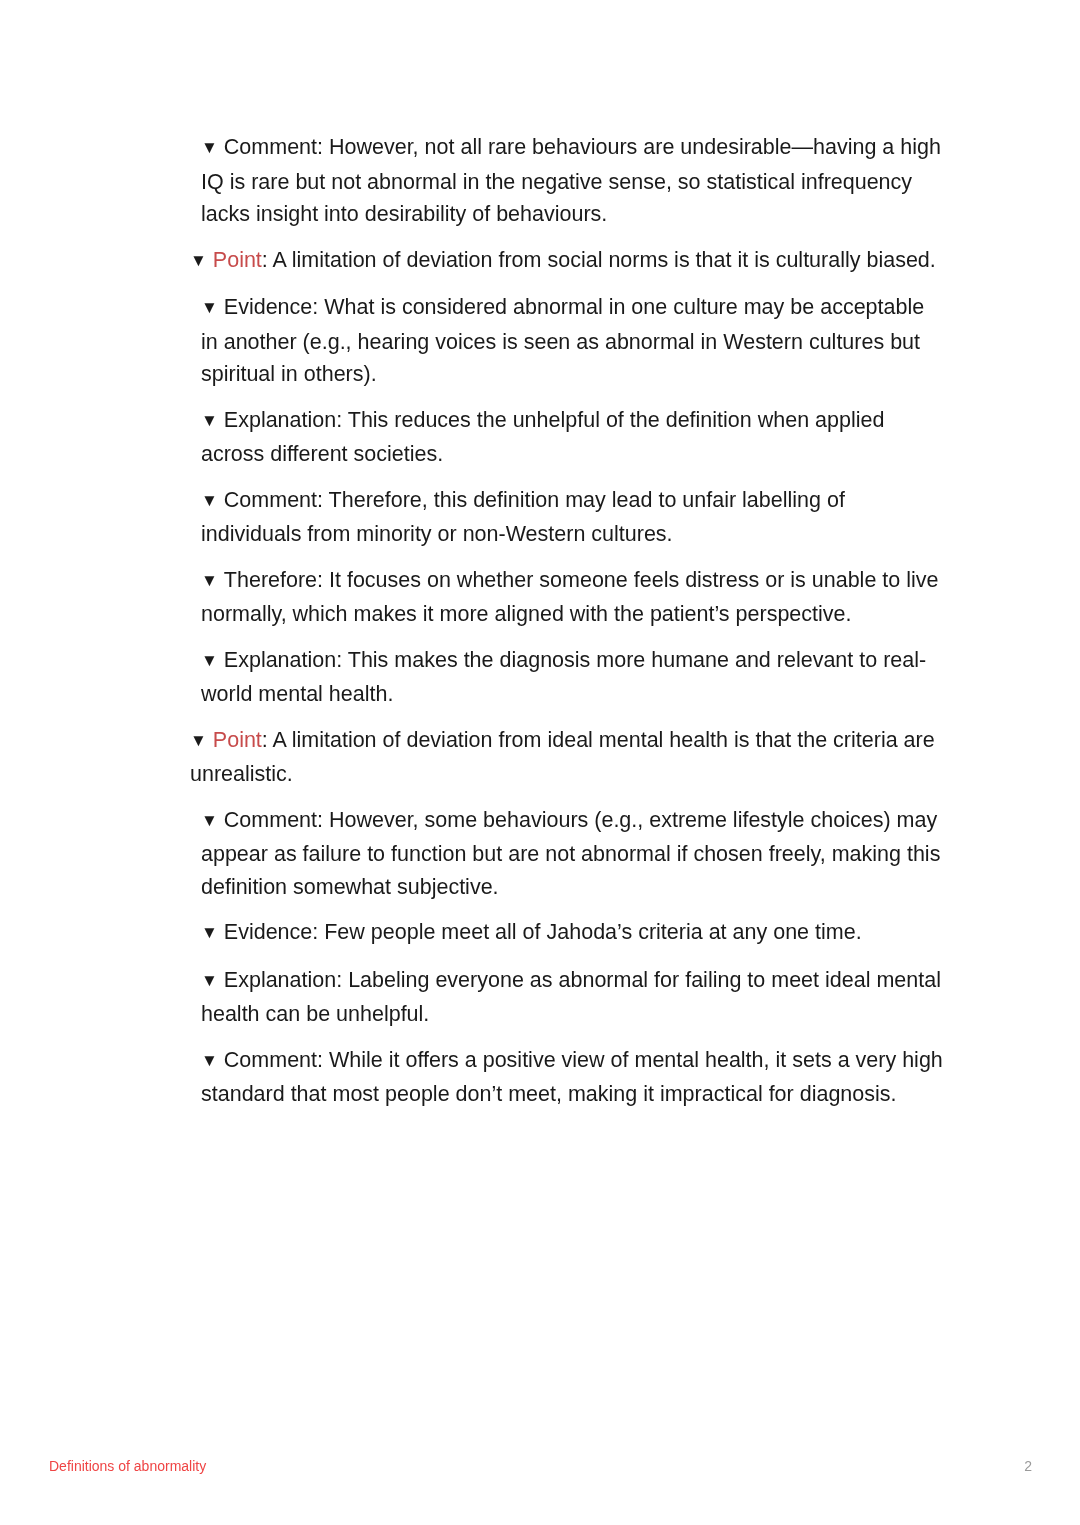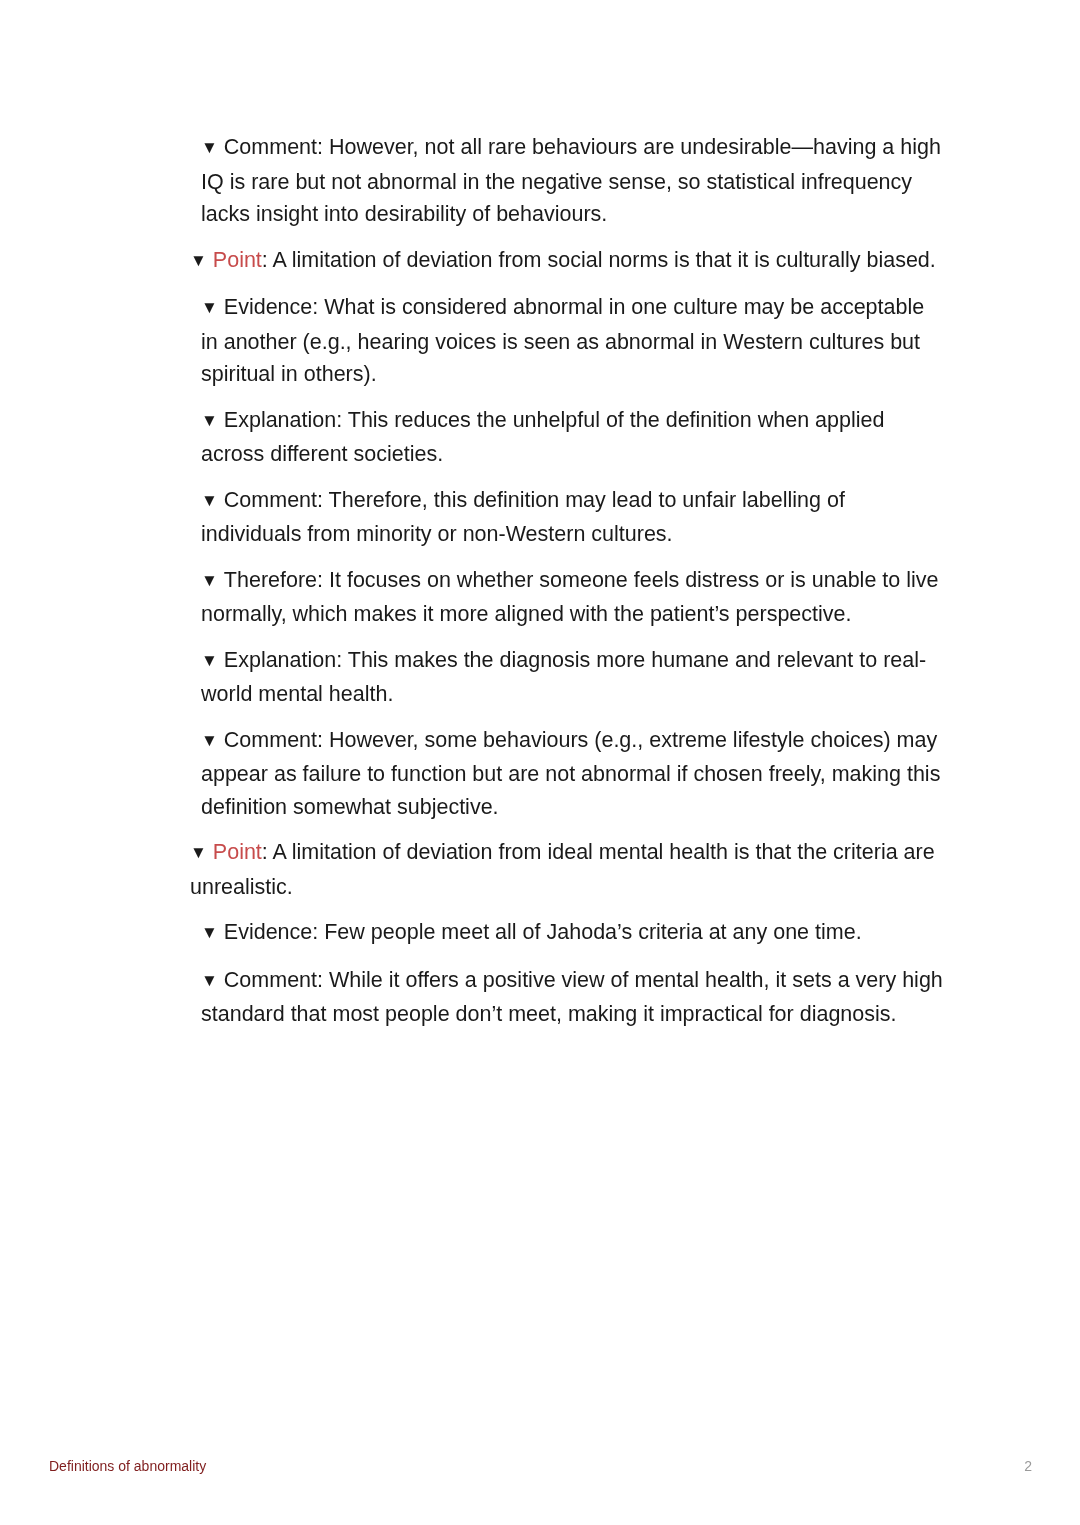--- a/index.html
+++ b/index.html
@@ -4,21 +4,21 @@
 <style>
   html, body { margin: 0; padding: 0; background: #ffffff; }
   body { width: 1080px; height: 1525px; position: relative; overflow: hidden;
          font-family: "Liberation Sans", "DejaVu Sans", sans-serif; color: #1a1a1a; }
   .content { position: absolute; left: 146px; top: 131px; width: 800px; }
   .item { font-size: 21.5px; line-height: 32.5px; margin-bottom: 13px; margin-left: 44px; }
   .sub { margin-left: 55px; }
   .tri { font-size: 17px; margin-right: 6px; position: relative; top: -1px; }
   .point-red { color: #c74b4b; }
   .point-green { color: #5a9170; }
-  .footer-left { position: absolute; left: 49px; top: 1458px; font-size: 14px; color: #7f1d1d; }
+  .footer-left { position: absolute; left: 49px; top: 1458px; font-size: 14px; color: #ef4444; }
   .footer-right { position: absolute; right: 48px; top: 1458px; font-size: 14px; color: #9a9a9a; }
 </style>
 </head>
 <body>
 
 <div class="content">
 
   <div class="item sub">
     <span class="tri">▼</span><span>Comment: However, not all rare behaviours are undesirable—having a high IQ is rare but not abnormal in the negative sense, so statistical infrequency lacks insight into desirability of behaviours.</span>
   </div>
@@ -35,29 +35,32 @@
   <div class="item sub">
     <span class="tri">▼</span><span>Comment: Therefore, this definition may lead to unfair labelling of individuals from minority or non-Western cultures.</span>
   </div>
 
   <div class="item sub">
     <span class="tri">▼</span><span>Therefore: It focuses on whether someone feels distress or is unable to live normally, which makes it more aligned with the patient’s perspective.</span>
   </div>
   <div class="item sub">
     <span class="tri">▼</span><span>Explanation: This makes the diagnosis more humane and relevant to real-world mental health.</span>
   </div>
+  <div class="item">
+    <span class="tri">▼</span><span class="point-red">Point</span><span>: A limitation of deviation from ideal mental health is that the criteria are unrealistic.</span>
+  </div>
+
   <div class="item sub">
     <span class="tri">▼</span><span>Comment: However, some behaviours (e.g., extreme lifestyle choices) may appear as failure to function but are not abnormal if chosen freely, making this definition somewhat subjective.</span>
   </div>
-
-  <div class="item">
-    <span class="tri">▼</span><span class="point-red">Point</span><span>: A limitation of deviation from ideal mental health is that the criteria are unrealistic.</span>
+  <div class="item sub">
+    <span class="tri">▼</span><span>Evidence: Few people meet all of Jahoda’s criteria at any one time.</span>
   </div>
   <div class="item sub">
-    <span class="tri">▼</span><span>Evidence: Few people meet all of Jahoda’s criteria at any one time.</span>
+    <span class="tri">▼</span><span>Explanation: Labeling everyone as abnormal for failing to meet ideal mental health can be unhelpful.</span>
   </div>
   <div class="item sub">
     <span class="tri">▼</span><span>Comment: While it offers a positive view of mental health, it sets a very high standard that most people don’t meet, making it impractical for diagnosis.</span>
   </div>
 </div>
 
 <div class="footer-left">Definitions of abnormality</div>
 <div class="footer-right">2</div>
 
 </body></html>

